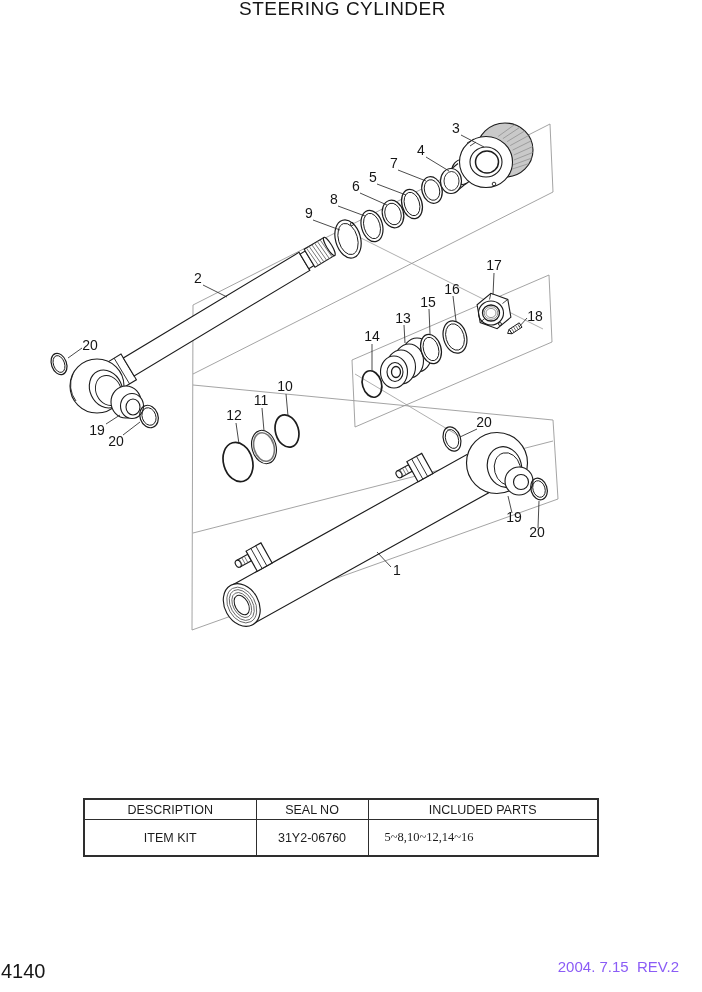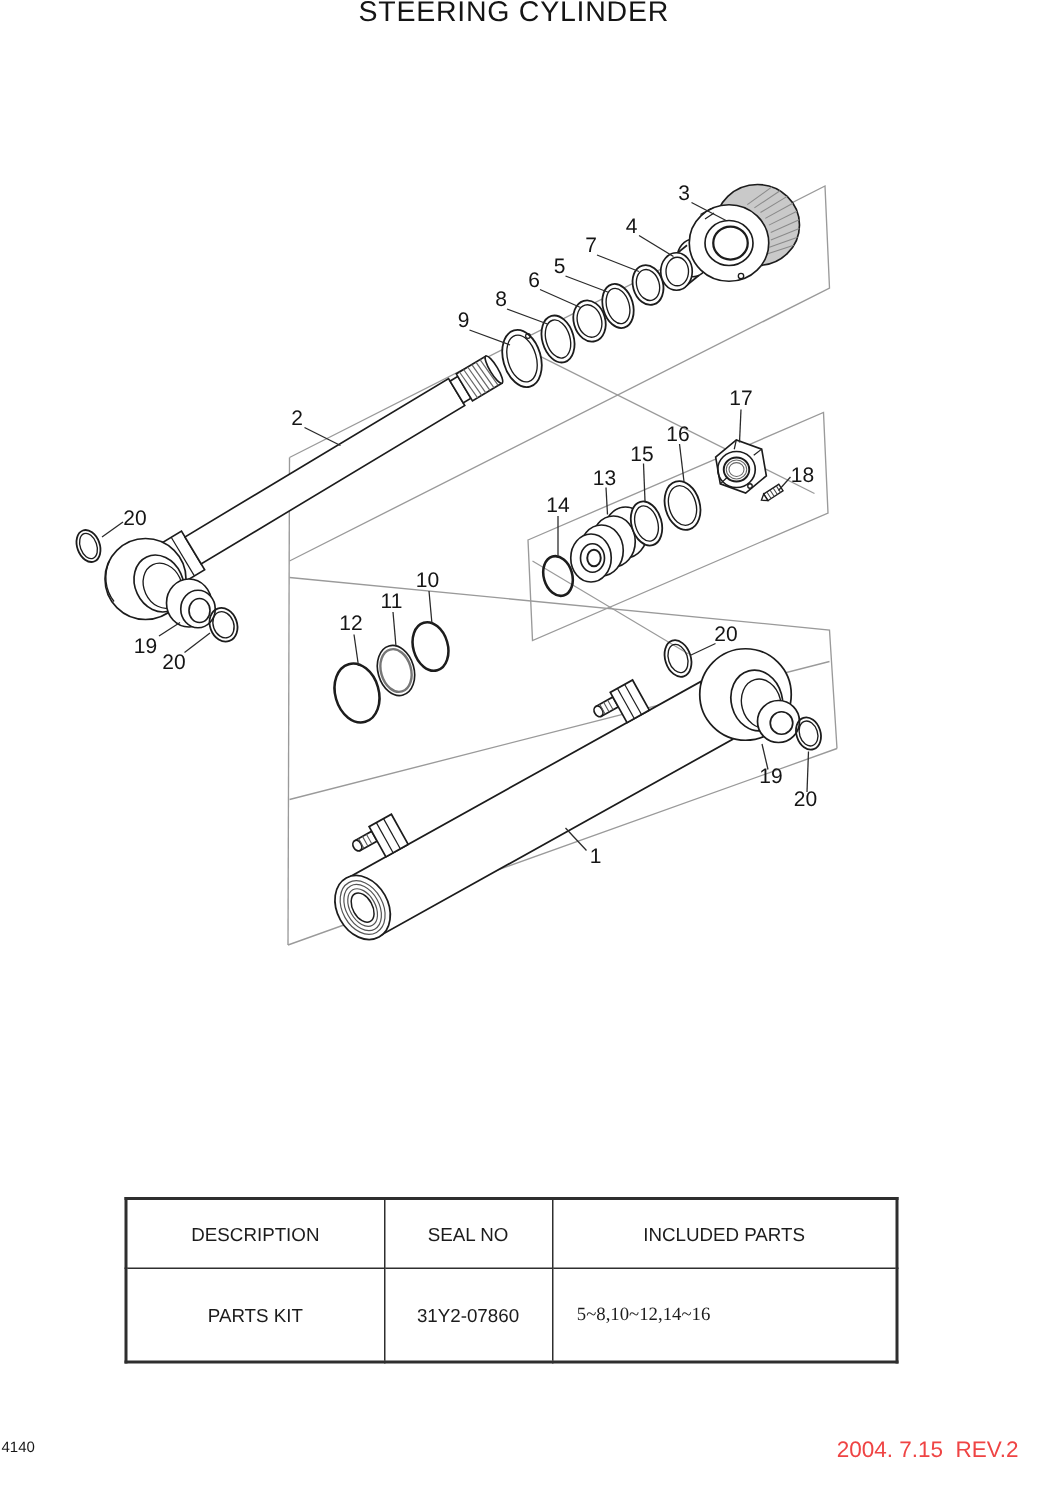--- a/index.html
+++ b/index.html
@@ -5,27 +5,27 @@
   html,body{margin:0;padding:0;background:#fff;}
   #page{position:relative;width:685px;height:992px;background:#fff;overflow:hidden;
         font-family:"Liberation Sans","DejaVu Sans",sans-serif;color:#111;}
   #title{position:absolute;left:0;right:0;top:-2px;text-align:center;
          font-size:19px;letter-spacing:0.5px;color:#151515;}
   #diagram-svg{position:absolute;left:0;top:0;}
   .callout{font-size:14px;fill:#151515;}
   #parts-table{position:absolute;left:83px;top:798px;width:514px;height:57px;
                border-collapse:collapse;table-layout:fixed;font-size:12.5px;color:#1c1c1c;}
   #parts-table td,#parts-table th{border:1.2px solid #2e2e2e;font-weight:normal;
-               text-align:center;padding:13px;overflow:hidden;white-space:nowrap;}
+               text-align:center;padding:0;overflow:hidden;white-space:nowrap;}
   #parts-table{border:2px solid #2e2e2e;}
   #parts-table thead th{height:19px;}
   #parts-table tbody td{height:35px;}
   #parts-table td.left{text-align:left;padding-left:16px;font-family:Liberation Serif, serif;}
-  #footer-page{position:absolute;left:1px;top:960px;font-size:10px;color:#161616;}
-  #footer-rev{position:absolute;right:6px;top:958px;font-size:15px;color:#ef4444;white-space:pre;}
+  #footer-page{position:absolute;left:1px;top:960px;font-size:20px;color:#161616;}
+  #footer-rev{position:absolute;right:6px;top:958px;font-size:15px;color:#8b5cf6;white-space:pre;}
 </style>
 </head>
 <body>
 
 <div id="page">
 
   <div id="title">STEERING CYLINDER</div>
 
   <svg id="diagram-svg" width="702" height="992" viewBox="0 0 702 992">
 
@@ -298,22 +298,22 @@
       </colgroup>
     <thead>
       <tr>
         <th>DESCRIPTION</th>
         <th>SEAL NO</th>
         <th>INCLUDED PARTS</th>
       </tr>
     </thead>
     <tbody>
       <tr>
-        <td>PARTS KIT</td>
-        <td>31Y2-07860</td>
+        <td>ITEM KIT</td>
+        <td>31Y2-06760</td>
         <td class="left">5~8,10~12,14~16</td>
       </tr>
     </tbody>
   </table>
 
   <div id="footer-page">4140</div>
   <div id="footer-rev">2004. 7.15  REV.2</div>
 
 </div>
 

